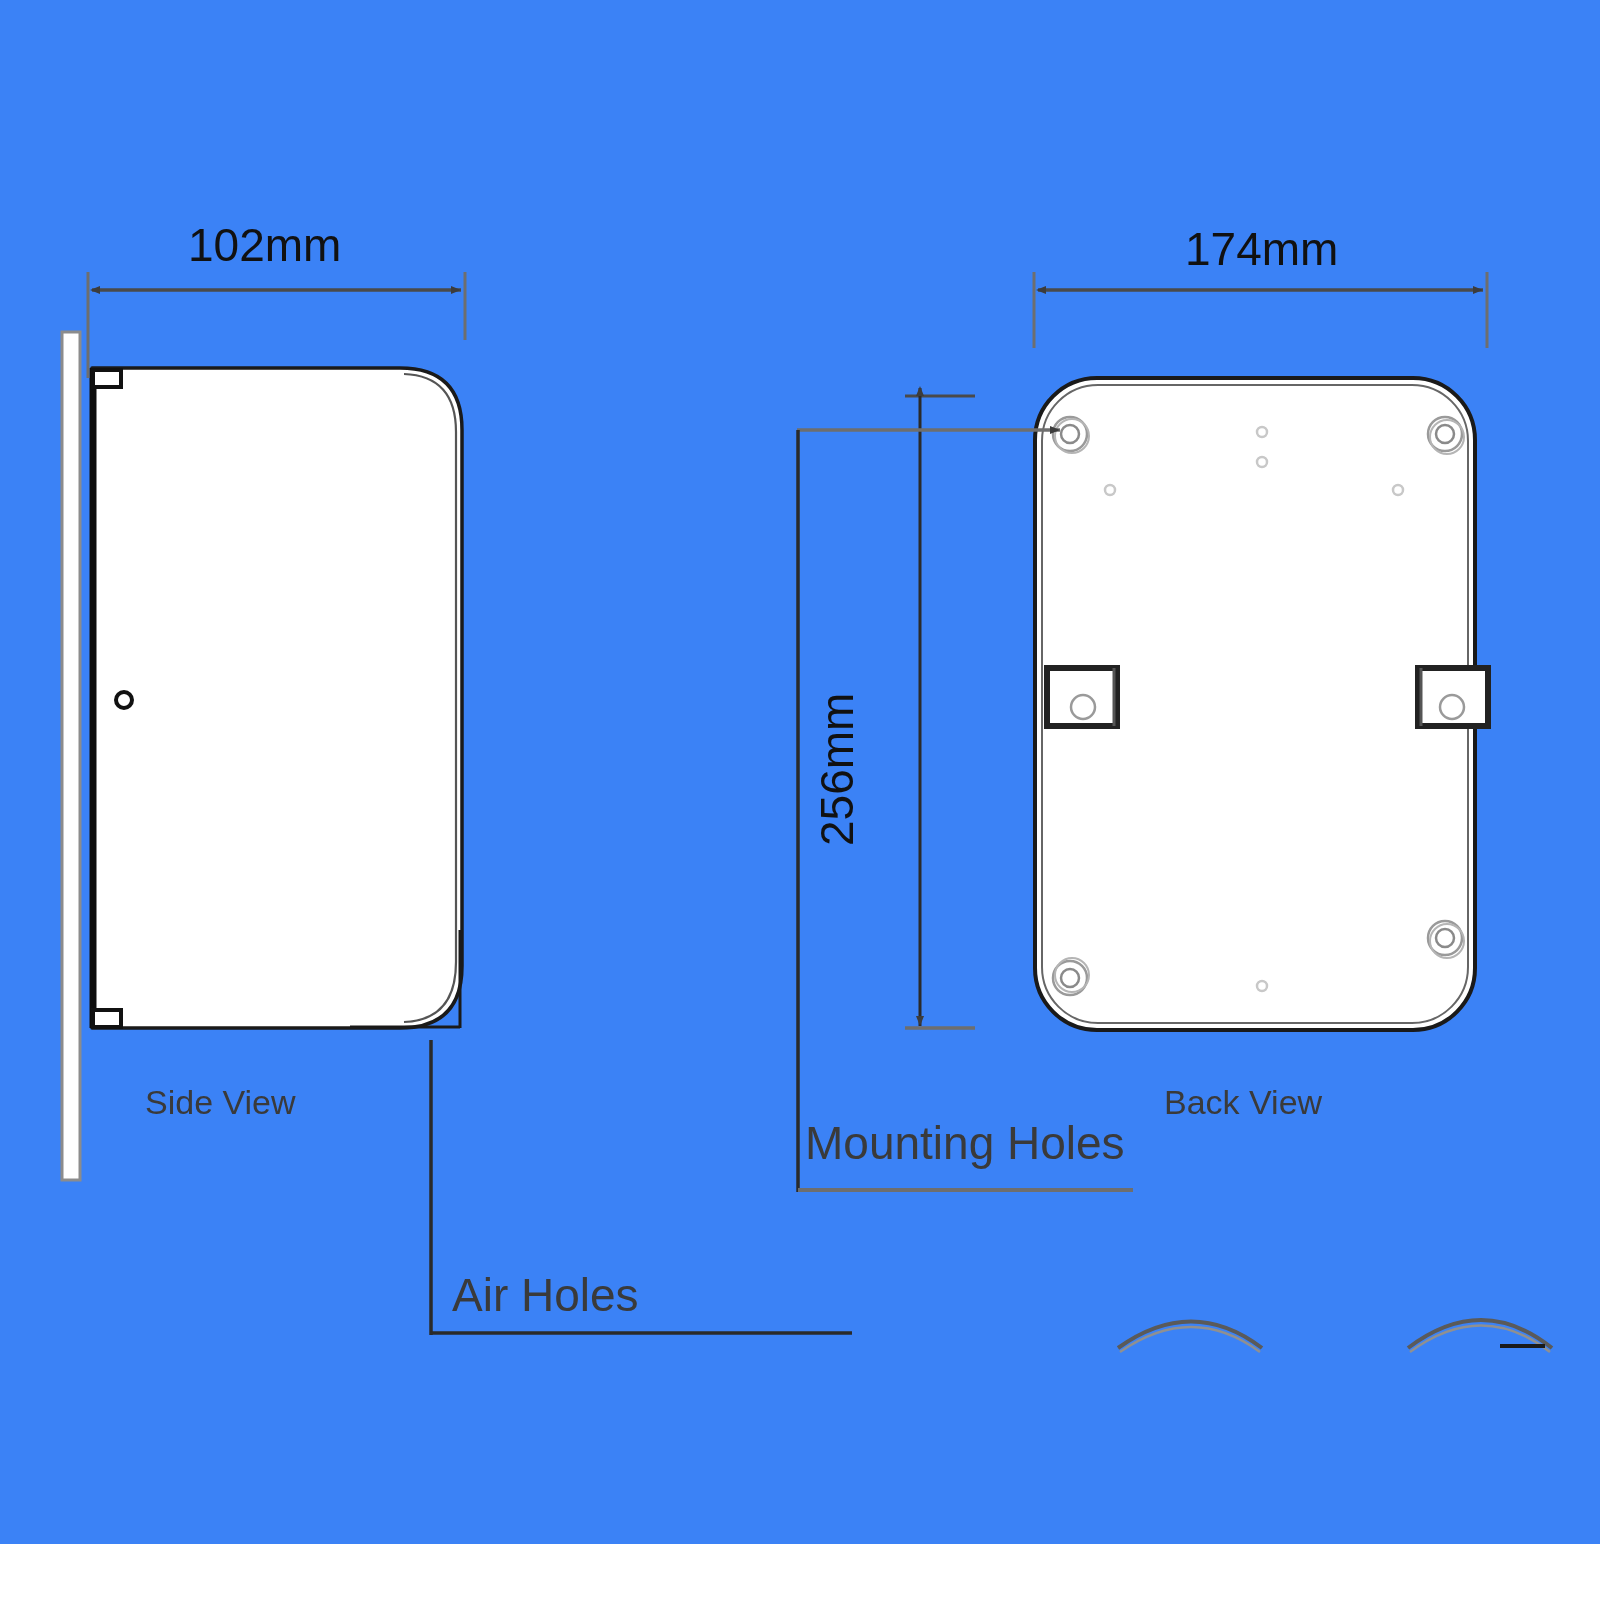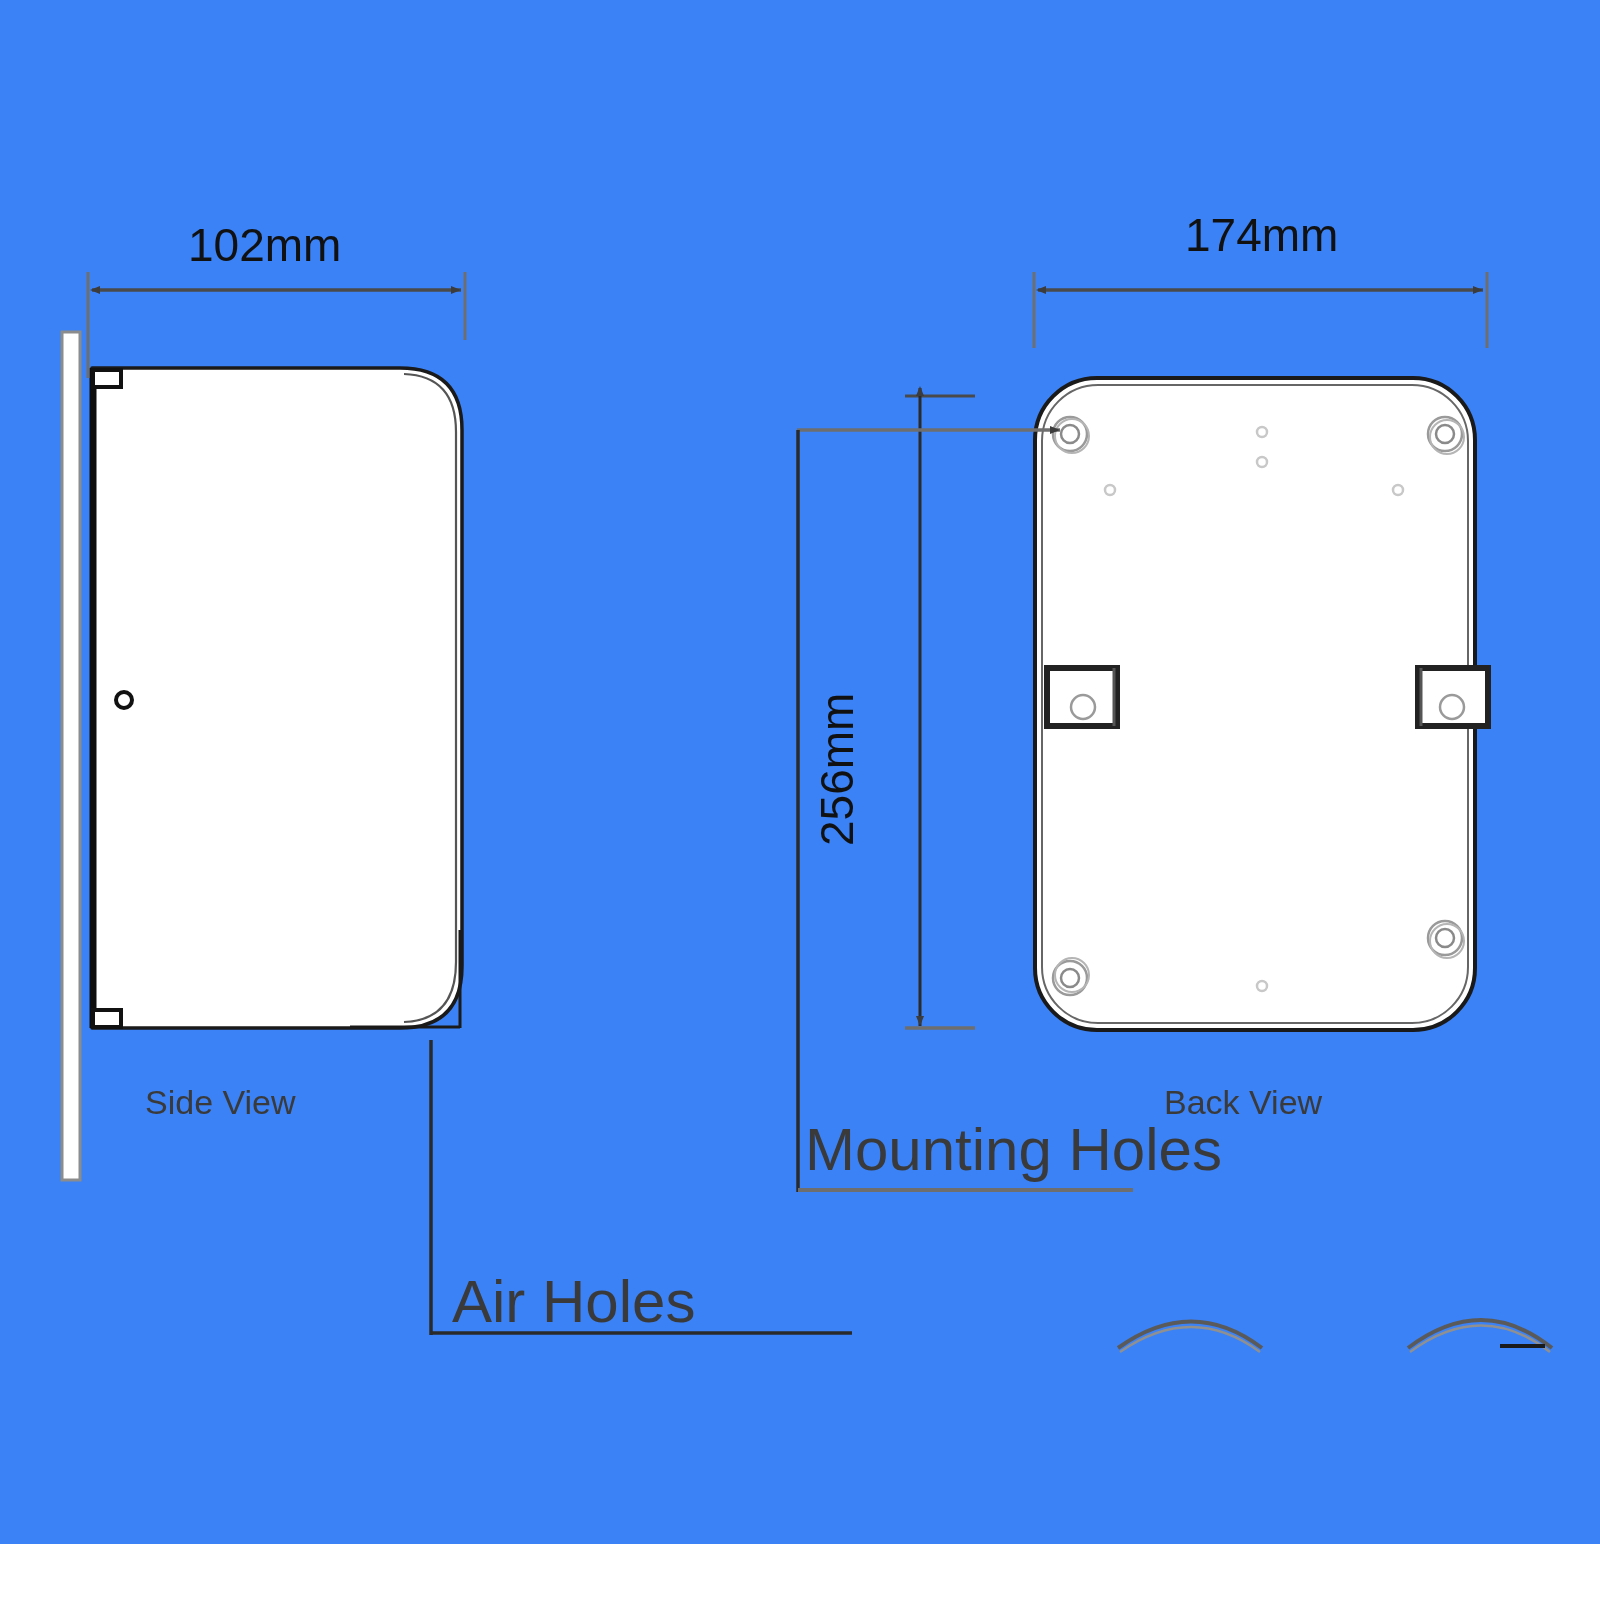--- a/index.html
+++ b/index.html
@@ -33,21 +33,21 @@
     font-size: 46px;
     font-weight: 400;
     color: #111111;
   }
   .view-lbl {
     font-size: 34px;
     font-weight: 400;
     color: #3a3a3a;
   }
   .anno-lbl {
-    font-size: 60px;
+    font-size: 46px;
     font-weight: 400;
     color: #3a3a3a;
   }
   .rot90 {
     transform: rotate(-90deg);
     transform-origin: left bottom;
   }
 </style>
 </head>
 <body>
@@ -163,21 +163,21 @@
       <path d="M1118,1348 Q1192,1295 1262,1348" fill="none" stroke="#5a5a5a" stroke-width="4"></path>
       <path d="M1120,1352 Q1192,1302 1260,1352" fill="none" stroke="#909090" stroke-width="2.5"></path>
       <path d="M1408,1348 Q1482,1292 1552,1348" fill="none" stroke="#5a5a5a" stroke-width="4"></path>
       <path d="M1410,1352 Q1482,1299 1550,1352" fill="none" stroke="#909090" stroke-width="2.5"></path>
       <line x1="1500" y1="1346" x2="1545" y2="1346" stroke="#1a1a1a" stroke-width="4"></line>
     </g>
   </svg>
 
   <div class="lbl dim-lbl" style="left:188px; top:222px;">102mm</div>
 
-  <div class="lbl dim-lbl" style="left:1185px; top:212px;">174mm</div>
+  <div class="lbl dim-lbl" style="left:1185px; top:226px;">174mm</div>
 
   <div class="lbl dim-lbl rot90" style="left:860px; top:800px;">256mm</div>
 
   <div class="lbl view-lbl" style="left:145px; top:1085px;">Side View</div>
 
   <div class="lbl view-lbl" style="left:1152px; top:1085px;margin-left:12px;">Back View</div>
 
   <div class="lbl anno-lbl" style="left:452px; top:1272px;">Air Holes</div>
 
   <div class="lbl anno-lbl" style="left:805px; top:1120px;">Mounting Holes</div>

